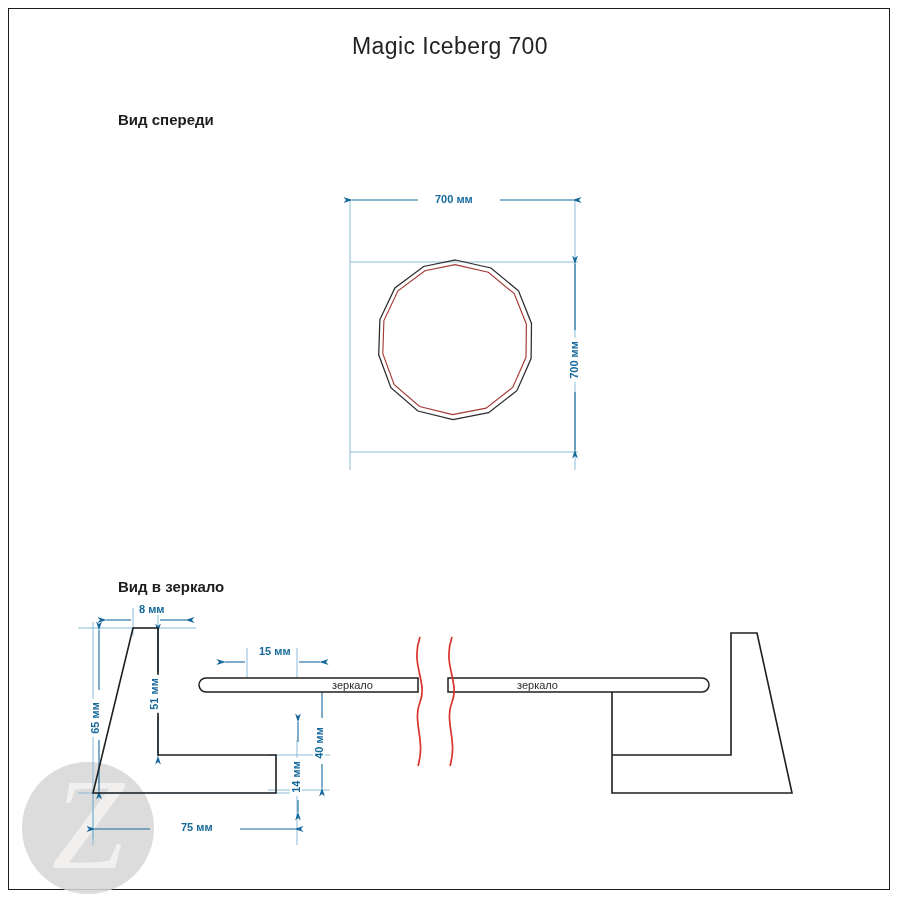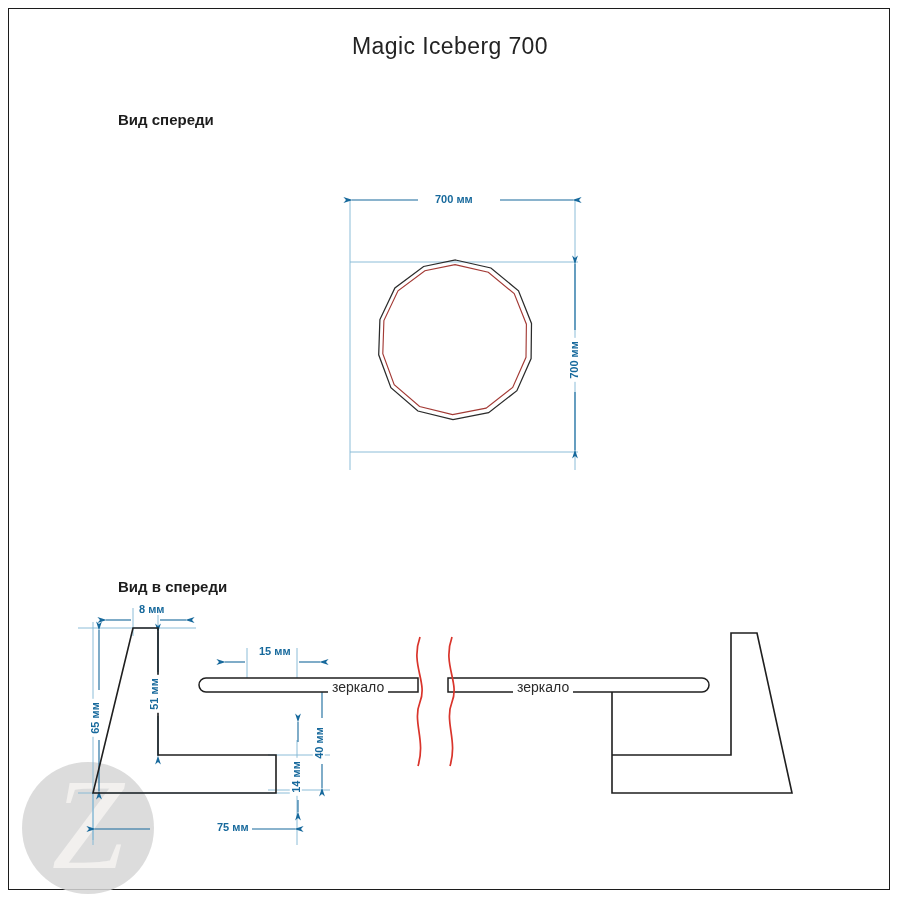--- a/index.html
+++ b/index.html
@@ -61,38 +61,38 @@
     color: #17699c;
     white-space: nowrap;
     background: #ffffff;
     padding: 0 3px;
   }
   .dim-text.vertical {
     transform-origin: 50% 50%;
   }
   .part-text {
     position: absolute;
-    font-size: 14px;
+    font-size: 11px;
     color: #2b2b2b;
     white-space: nowrap;
     background: #ffffff;
     padding: 0 4px;
   }
 </style>
 </head>
 <body>
 
 <div id="drawing-page">
 
   <div id="page-frame"></div>
 
   <div id="drawing-title">Magic Iceberg 700</div>
 
   <div class="view-heading" id="front-view-heading">Вид спереди</div>
-  <div class="view-heading" id="section-view-heading">Вид в спереди</div>
+  <div class="view-heading" id="section-view-heading">Вид в зеркало</div>
 
   <svg id="svg-canvas" viewBox="0 0 900 900">
     <defs>
       <marker id="arrL" markerWidth="9" markerHeight="7" refX="8.6" refY="3.5" orient="auto" markerUnits="userSpaceOnUse">
         <path d="M9,3.5 L0,0.6 L2.6,3.5 L0,6.4 Z" fill="#17699c"></path>
       </marker>
       <marker id="arrR" markerWidth="9" markerHeight="7" refX="8.6" refY="3.5" orient="auto" markerUnits="userSpaceOnUse">
         <path d="M9,3.5 L0,0.6 L2.6,3.5 L0,6.4 Z" fill="#17699c"></path>
       </marker>
     </defs>
@@ -207,19 +207,19 @@
   <div class="dim-text vertical" id="dim-65mm-text" style="left:76px; top:712px; transform:rotate(-90deg);">65 мм</div>
 
   <div class="dim-text vertical" id="dim-51mm-text" style="left:135px; top:688px; transform:rotate(-90deg);">51 мм</div>
 
   <div class="dim-text" id="dim-10mm-text" style="left:256px; top:645px;">15 мм</div>
 
   <div class="dim-text vertical" id="dim-40mm-text" style="left:300px; top:737px; transform:rotate(-90deg);">40 мм</div>
 
   <div class="dim-text vertical" id="dim-14mm-text" style="left:277px; top:771px; transform:rotate(-90deg);">14 мм</div>
 
-  <div class="dim-text" id="dim-75mm-text" style="left:178px; top:821px;margin-left:36px;">75 мм</div>
+  <div class="dim-text" id="dim-75mm-text" style="left:178px; top:821px;">75 мм</div>
 
   <div class="part-text" id="mirror-label-left" style="left:328px; top:679px;">зеркало</div>
 
   <div class="part-text" id="mirror-label-right" style="left:513px; top:679px;">зеркало</div>
 
 </div>
 
 </body></html>

